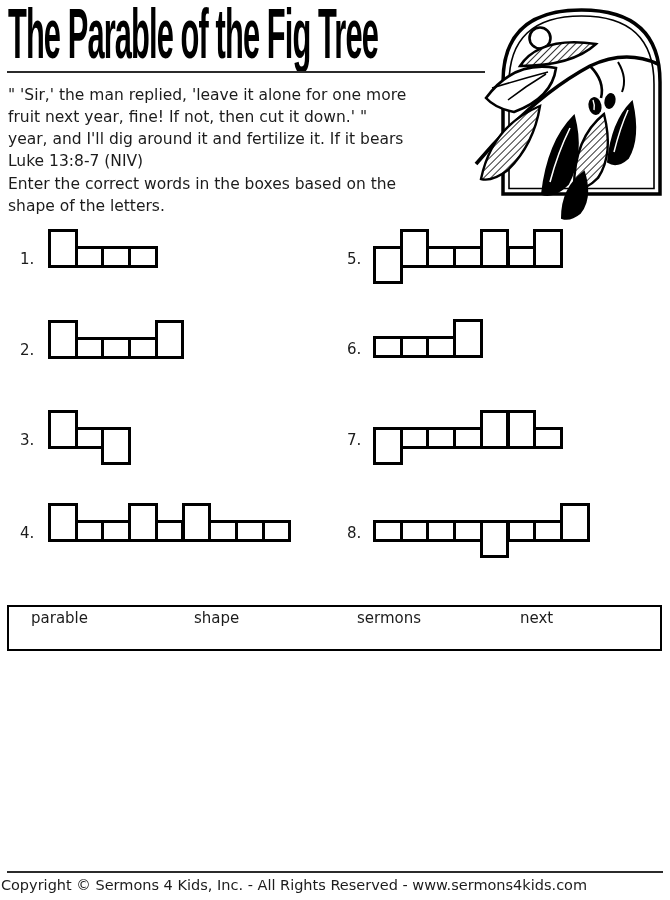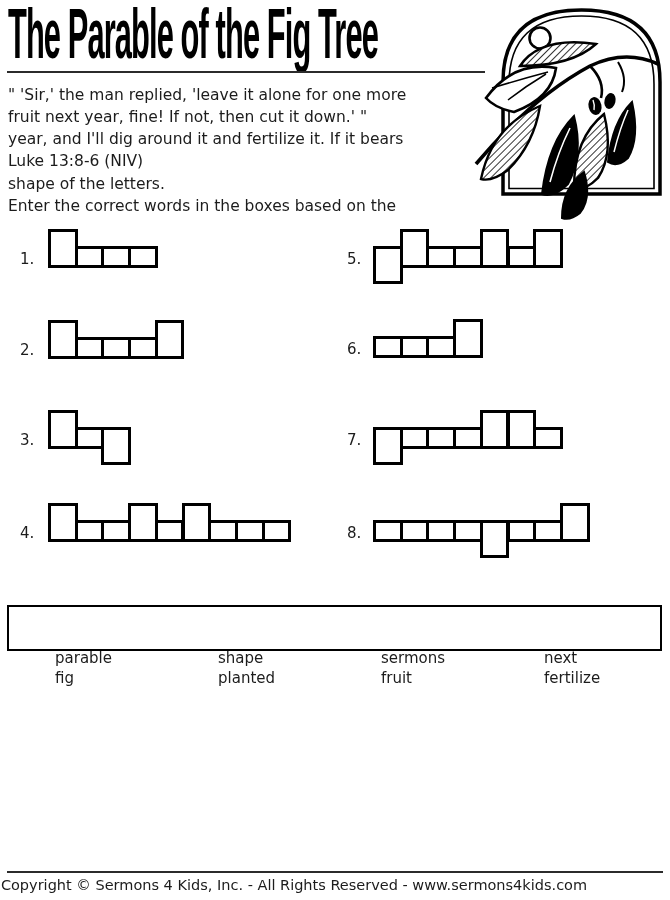--- a/index.html
+++ b/index.html
@@ -21,45 +21,45 @@
   .pz{position:absolute;}
   .bx{position:absolute;width:29.7px;box-sizing:border-box;border:3px solid #000;background:#fff;}
   .bx.tall{top:0;height:39px;}
   .bx.normal{top:17px;height:22px;}
   .bx.descender{top:17px;height:38px;}
 
   .wordbank{position:absolute;left:7px;top:605px;width:651px;height:42px;
             border:2px solid #000;background:#fff;}
   .wb-row{position:absolute;left:0;width:100%;display:grid;
           grid-template-columns:163px 163px 163px 163px;font-size:15px;line-height:20px;}
-  .wb-row span{padding-left:46px;white-space:nowrap;margin-top:40px;}
+  .wb-row span{padding-left:22px;white-space:nowrap;}
 
   .footer{position:absolute;left:0;top:877px;width:588px;text-align:center;
           font-size:14.5px;color:#1c1c1c;}
 
   .illustration{position:absolute;left:468px;top:2px;}
 </style>
 </head>
 <body>
 
 <div class="page">
 
   <h1 class="title" style="transform: scaleX(0.44);">The Parable of the Fig Tree</h1>
   <div class="rule title-rule"></div>
 
   <div class="quote">
     <div>" 'Sir,' the man replied, 'leave it alone for one more</div>
     <div>fruit next year, fine! If not, then cut it down.' "</div>
     <div>year, and I'll dig around it and fertilize it. If it bears</div>
-    <div>Luke 13:8-6 (NIV)</div>
+    <div>Luke 13:8-7 (NIV)</div>
   </div>
 
   <div class="instructions">
+    <div>Enter the correct words in the boxes based on the</div>
     <div>shape of the letters.</div>
-    <div>Enter the correct words in the boxes based on the</div>
   </div>
 
   <div class="puzzle-area">
       <div class="pz-label" style="left: 20px; top: 250px;">1.</div>
       <div class="pz" style="left: 48px; top: 229px; width: 109.8px; height: 56px;">
         <div class="bx tall" style="left: 0px;"></div>
         <div class="bx normal" style="left: 26.7px;"></div>
         <div class="bx normal" style="left: 53.4px;"></div>
         <div class="bx normal" style="left: 80.1px;"></div>
       </div>
@@ -129,26 +129,20 @@
       </div>
     </div>
 
   <div class="wordbank">
     <div class="wb-row" style="top:1px">
       <span>parable</span>
       <span>shape</span>
       <span>sermons</span>
       <span>next</span>
     </div>
-    <div class="wb-row" style="top:21px">
-      <span>fig</span>
-      <span>planted</span>
-      <span>fruit</span>
-      <span>fertilize</span>
-    </div>
   </div>
 
   <svg class="illustration" width="200" height="218" viewBox="0 0 200 218">
     <defs>
       <pattern id="hatch" width="5" height="5" patternUnits="userSpaceOnUse" patternTransform="rotate(45)">
         <rect width="5" height="5" fill="#fff"></rect>
         <line x1="0" y1="0" x2="0" y2="5" stroke="#000" stroke-width="1.6"></line>
       </pattern>
     </defs>
     <g>

